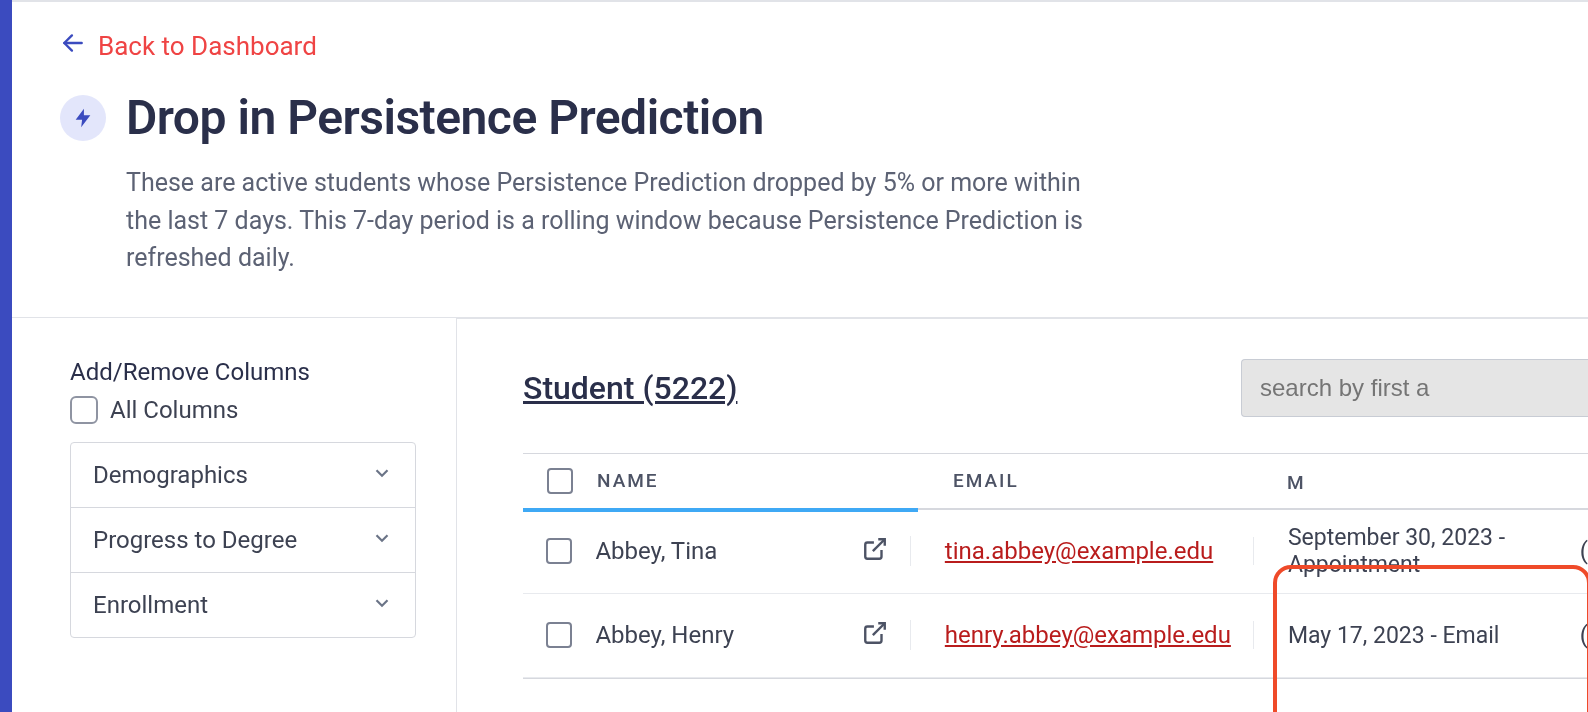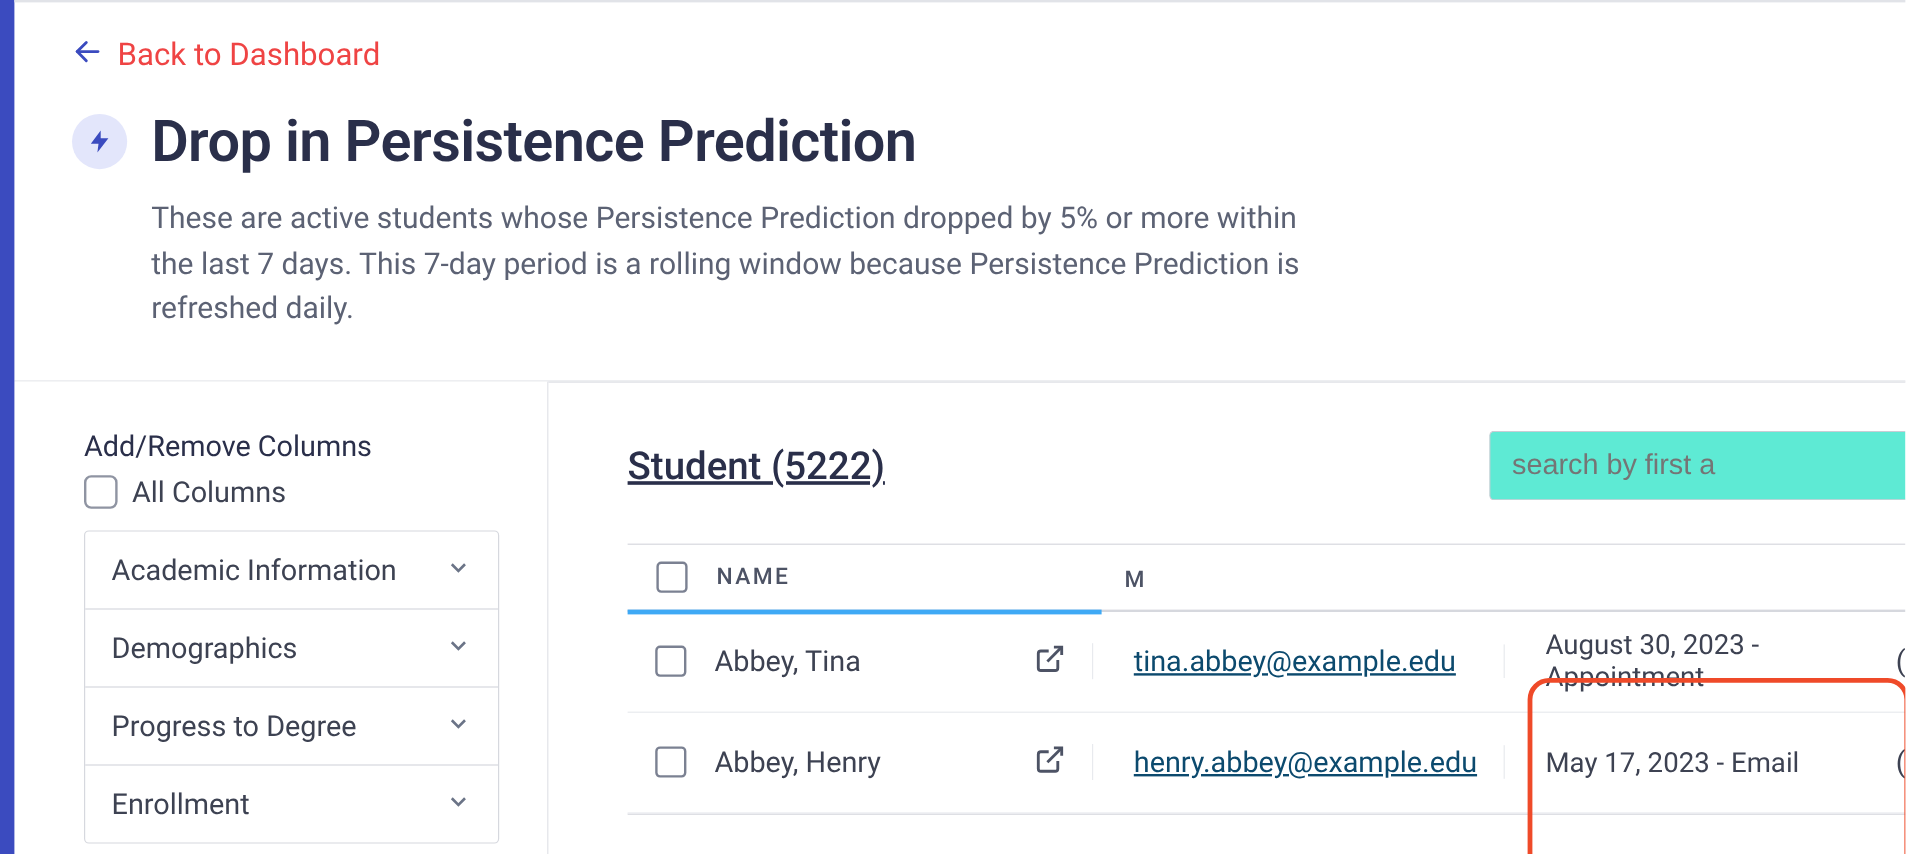--- a/index.html
+++ b/index.html
@@ -137,21 +137,21 @@
       text-decoration: underline;
     }
     .search-box {
       border: 1px solid #c8ccd4;
       border-right: none;
       padding: 14px 18px;
       font-size: 24px;
       color: #6b7487;
       min-width: 200px;
       border-radius: 4px 0 0 4px;
-      background: #5eead4;
+      background: #e5e5e5;
     }
     .table {
       border-top: 1px solid #d6d8de;
       border-bottom: 1px solid #d6d8de;
     }
     .t-row {
       display: flex;
       align-items: center;
       min-height: 84px;
     }
@@ -194,21 +194,21 @@
     .name-text { font-size: 24px; color: #3d4252; }
     .popout-icon { color: #4d5365; cursor: pointer; }
     .col-email {
       width: 350px;
       padding-left: 34px;
       border-right: 1px solid #e8eaee;
       display: flex;
       align-items: center;
     }
     .t-header .col-email { border-right: none; }
-    .email-link { font-size: 24px; color: #0c4a6e; text-decoration: underline; cursor: pointer; }
+    .email-link { font-size: 24px; color: #b91c1c; text-decoration: underline; cursor: pointer; }
     .col-last {
       width: 314px;
       padding-left: 34px;
       display: flex;
       align-items: center;
     }
     .last-text { font-size: 23px; color: #3d4252; }
     .data-row { border-bottom: 1px solid #e8eaee; }
     .highlight-box {
       position: absolute;
@@ -251,26 +251,20 @@
 </div>
 
 <div class="body-region">
   <aside class="sidebar">
     <div class="sidebar-title">Add/Remove Columns</div>
     <div class="all-cols-row">
       <div class="checkbox-box"></div>
       <span class="all-cols-label">All Columns</span>
     </div>
     <div class="accordion">
-      <div class="accordion-item">
-        <span class="accordion-label">Academic Information</span>
-        <span class="chevron"><svg width="22" height="22" viewBox="0 0 24 24" fill="none" stroke="currentColor" stroke-width="2.4">
-              <polyline points="6 9 12 15 18 9"></polyline>
-            </svg></span>
-      </div>
       <div class="accordion-item">
         <span class="accordion-label">Demographics</span>
         <span class="chevron"><svg width="22" height="22" viewBox="0 0 24 24" fill="none" stroke="currentColor" stroke-width="2.4">
               <polyline points="6 9 12 15 18 9"></polyline>
             </svg></span>
       </div>
       <div class="accordion-item">
         <span class="accordion-label">Progress to Degree</span>
         <span class="chevron"><svg width="22" height="22" viewBox="0 0 24 24" fill="none" stroke="currentColor" stroke-width="2.4">
               <polyline points="6 9 12 15 18 9"></polyline>
@@ -294,40 +288,43 @@
     <div class="table-wrap">
       <div class="name-underline"></div>
       <div class="table">
         <div class="t-row t-header">
           <div class="col-check">
               <div class="tbl-checkbox"></div>
             </div>
           <div class="col-name">
               <span class="col-label">NAME</span>
             </div>
+          <div class="col-email">
+              <span class="col-label">EMAIL</span>
+            </div>
           <div class="col-m"><span class="col-label">M</span></div>
         </div>
 
         <div class="t-row data-row">
           <div class="col-check">
               <div class="tbl-checkbox"></div>
             </div>
           <div class="col-name">
             <span class="name-text">Abbey, Tina</span>
             <span class="popout-icon"><svg width="26" height="26" viewBox="0 0 24 24" fill="none" stroke="currentColor" stroke-width="2.2">
                   <path d="M18 13v6a2 2 0 0 1-2 2H5a2 2 0 0 1-2-2V8a2 2 0 0 1 2-2h6"></path>
                   <polyline points="15 3 21 3 21 9"></polyline>
                   <line x1="10" y1="14" x2="21" y2="3"></line>
                 </svg></span>
           </div>
           <div class="col-email">
               <span class="email-link">tina.abbey@example.edu</span>
             </div>
           <div class="col-last">
-              <span class="last-text">August 30, 2023 - Appointment</span>
+              <span class="last-text">September 30, 2023 - Appointment</span>
             </div>
           <div class="col-m"><span>(</span></div>
         </div>
 
         <div class="t-row data-row">
           <div class="col-check">
               <div class="tbl-checkbox"></div>
             </div>
           <div class="col-name">
             <span class="name-text">Abbey, Henry</span>

